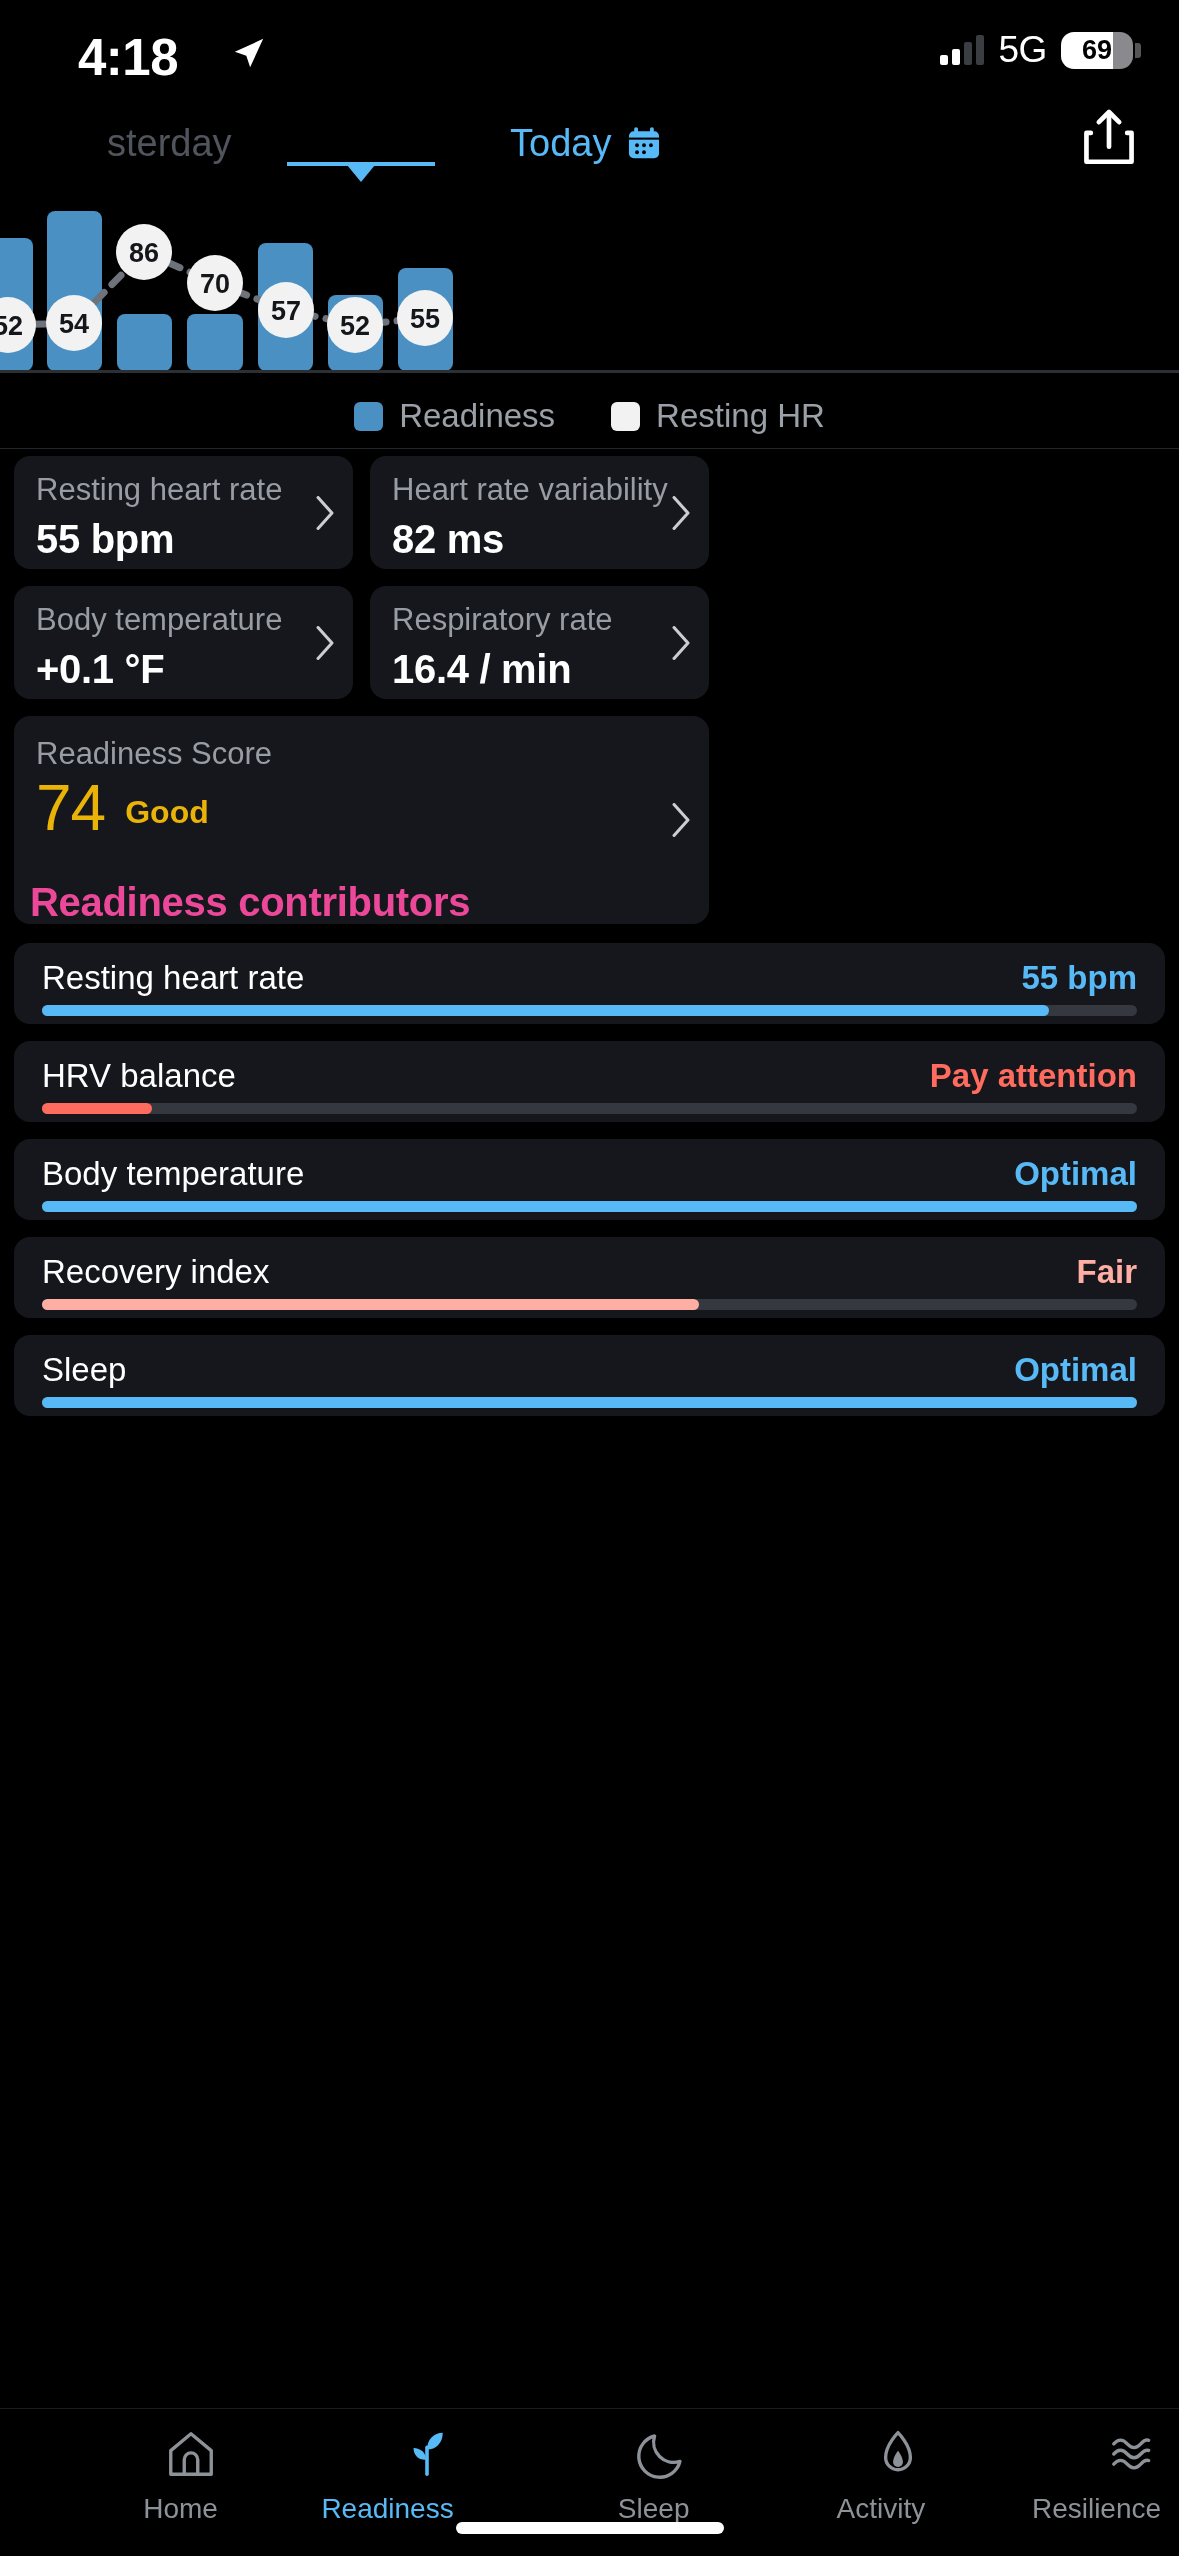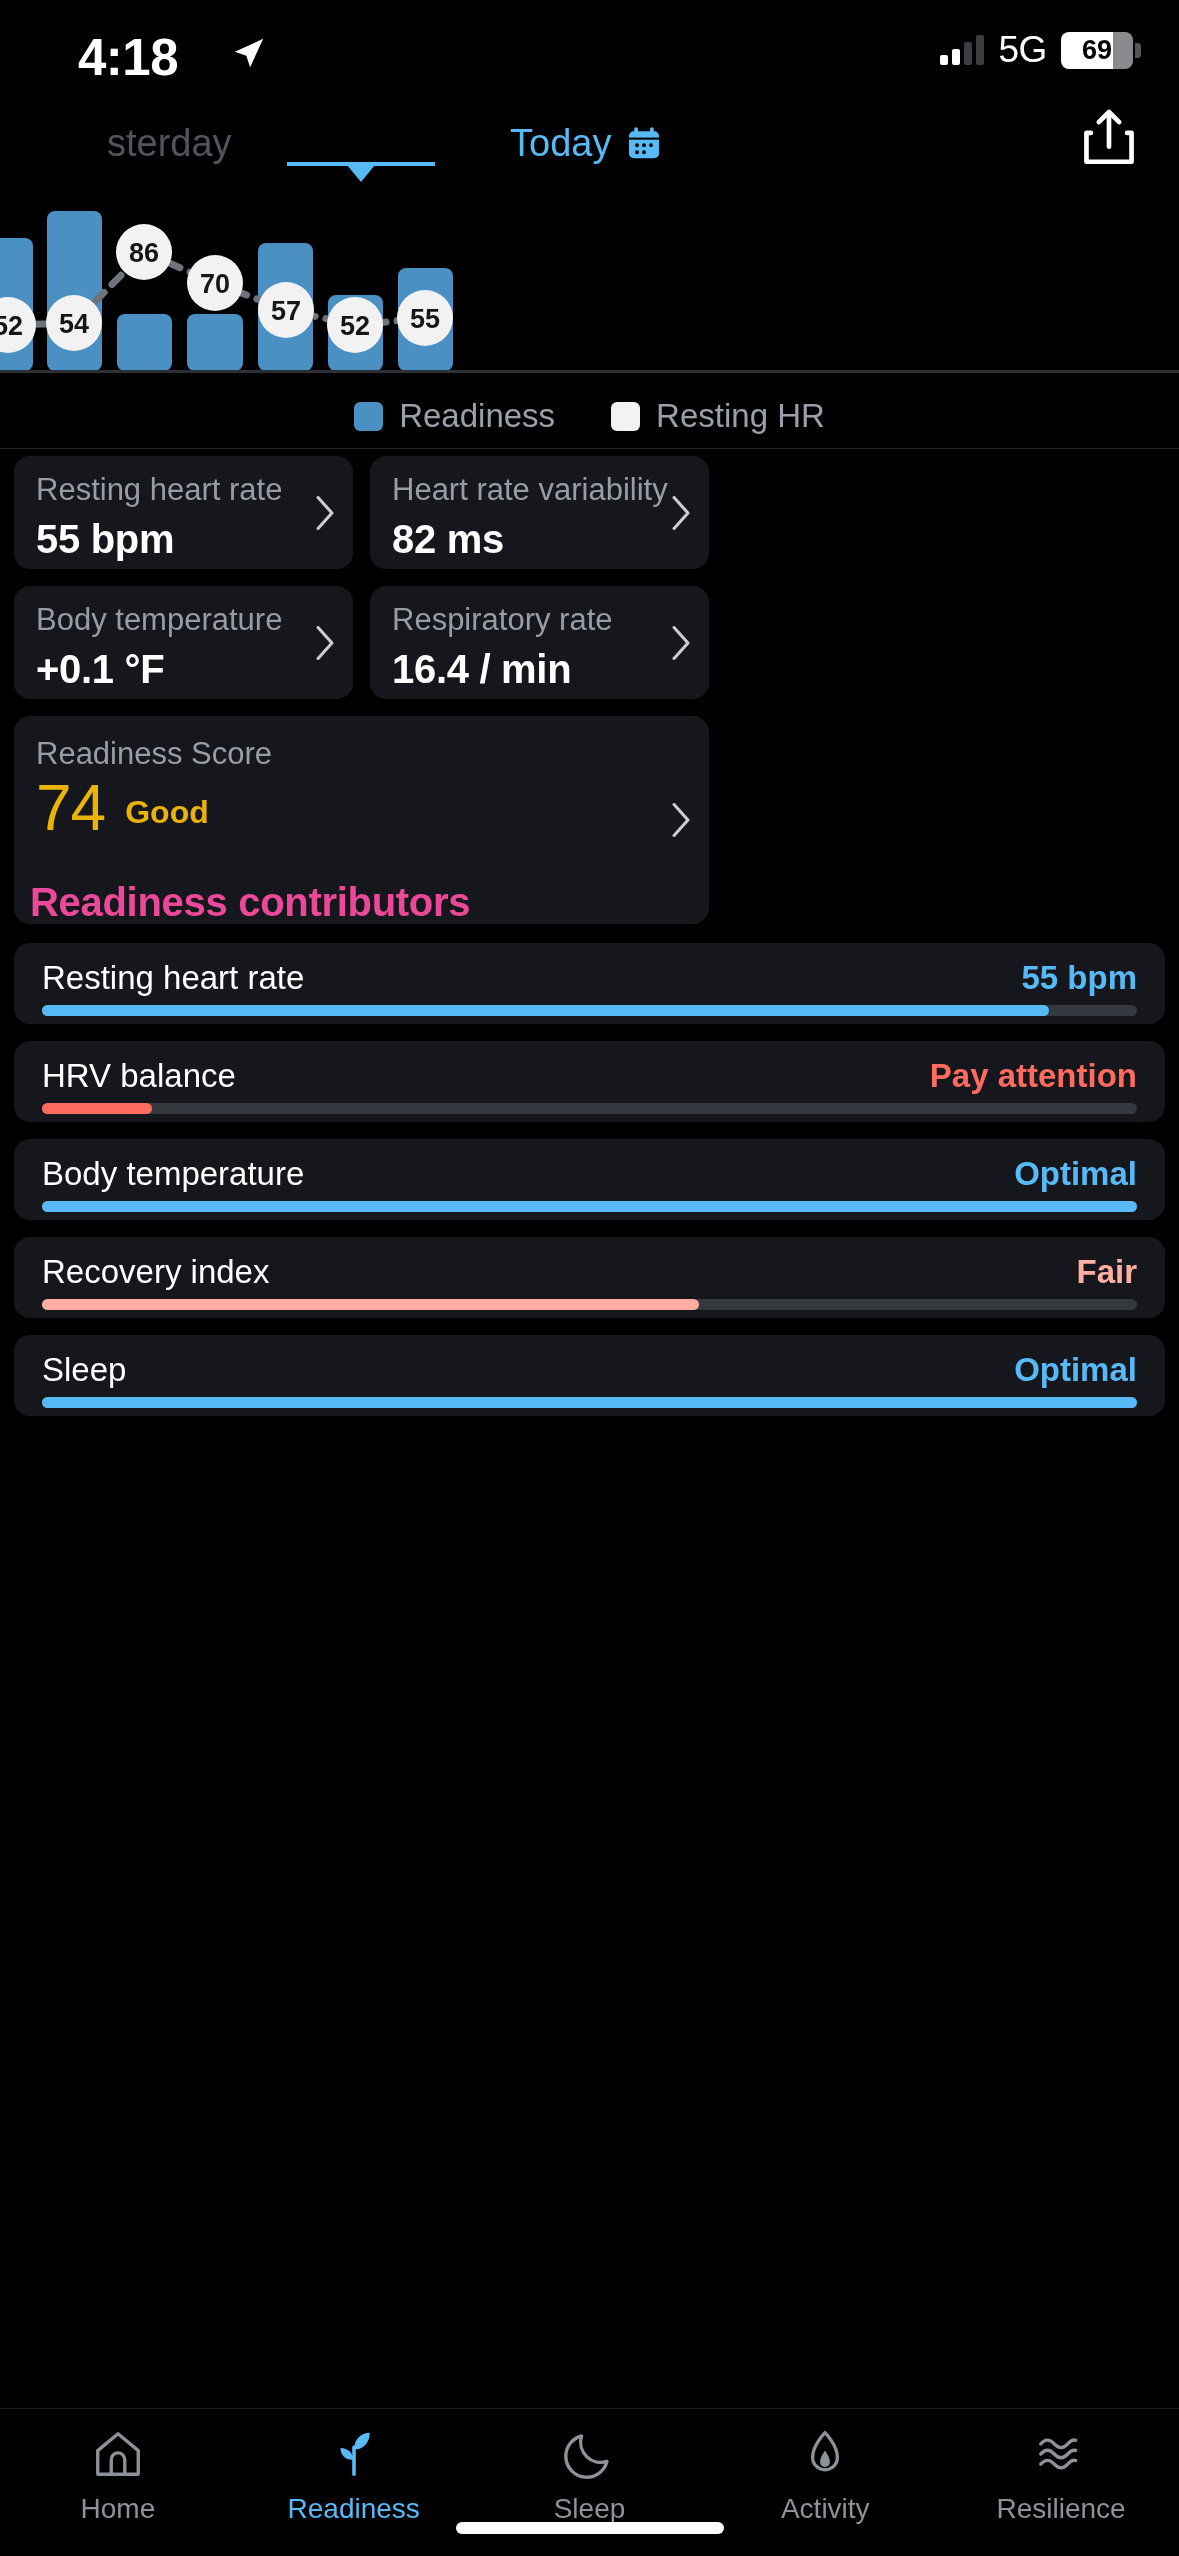--- a/index.html
+++ b/index.html
@@ -22,21 +22,21 @@
   .sb-right { position:absolute; right:38px; top:30px; height:40px; display:flex; align-items:center; gap:14px; }
   .sig { display:flex; align-items:flex-end; gap:4px; height:30px; }
   .sig i { display:block; width:8px; border-radius:2px; background:#fff; }
   .sig i.b1 { height:10px; }
   .sig i.b2 { height:16px; }
   .sig i.b3 { height:23px; background:#3a3d42; }
   .sig i.b4 { height:30px; background:#3a3d42; }
   .net { font-size:37px; font-weight:500; color:#fff; letter-spacing:-0.4px; }
   .batt { position:relative; display:flex; align-items:center; }
   .batt-body {
-    width:72px; height:37px; border-radius:8px; background:#fff;
+    width:72px; height:37px; border-radius:13px; background:#fff;
     display:flex; align-items:center; justify-content:center;
     color:#000; font-size:27px; font-weight:700;
   }
   .batt-body.partial { background:linear-gradient(to right,#fff 0 72%,#8a8a8e 72% 100%); }
   .batt-tip { width:6px; height:15px; border-radius:0 3px 3px 0; background:#555; margin-left:2px; }
 
   
   .daytabs { position:absolute; top:108px; left:0; width:1179px; height:72px; }
   .daytab {
     position:absolute; font-size:38px; font-weight:500;
@@ -107,21 +107,21 @@
   }
   .cfill { height:11px; border-radius:6px; }
 
   
   .tabbar {
     position:absolute; left:0; bottom:0; width:1179px; height:148px;
     background:#000; display:flex; align-items:flex-start; justify-content:space-around;
     padding-top:14px;
     border-top:1px solid #1a1c20;
   }
-  .tabitem { width:200px; display:flex; flex-direction:column; align-items:center; gap:8px; }
+  .tabitem { width:200px; display:flex; flex-direction:column; align-items:flex-end; gap:8px; }
   .tabicon { height:62px; display:flex; align-items:center; justify-content:center; }
   .tablabel { font-size:28px; color:#8d9299; }
   .tabitem.active .tablabel { color:#57b9f5; }
   .homebar {
     position:absolute; left:50%; transform:translateX(-50%); bottom:22px;
     width:268px; height:12px; border-radius:6px; background:#fff;
   }
 </style>
 </head>
 <body>

